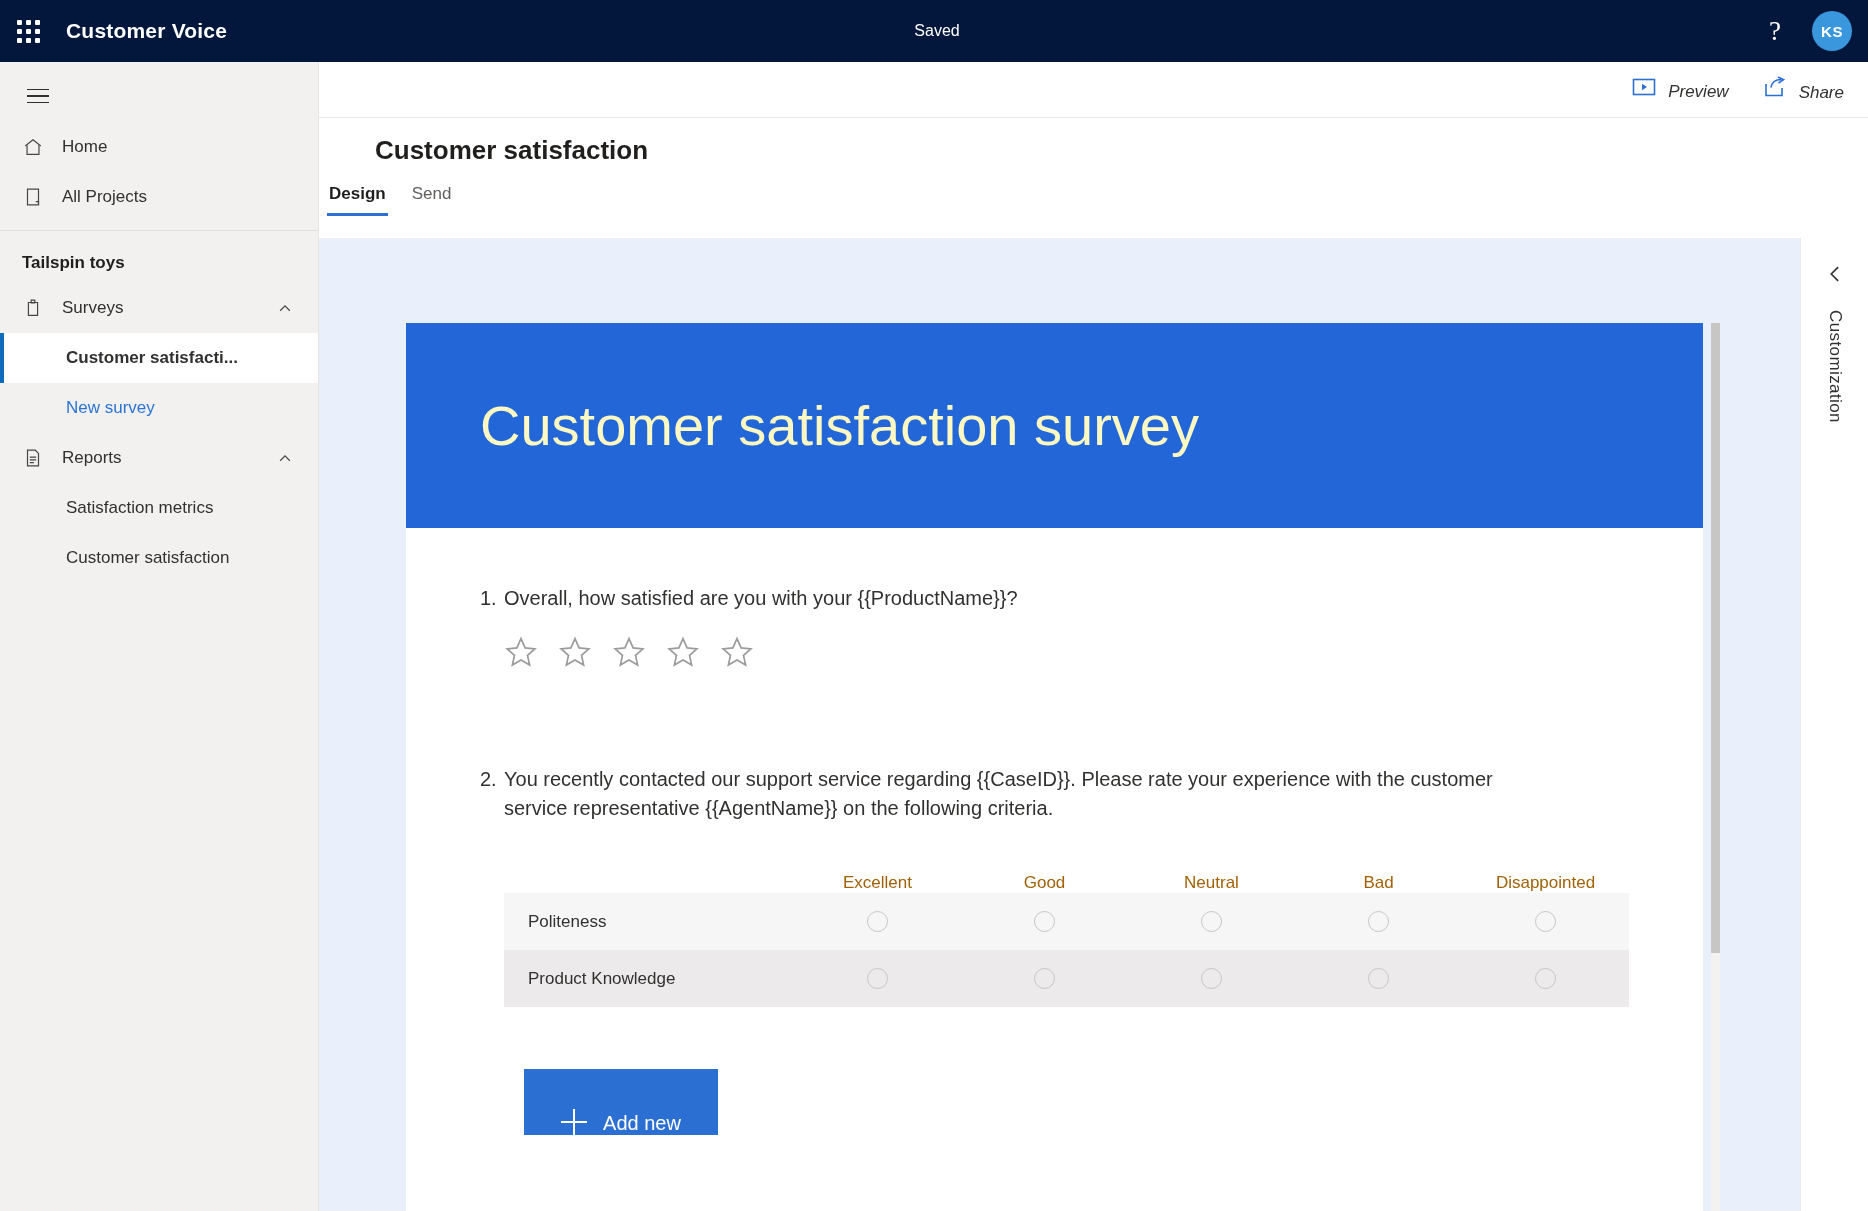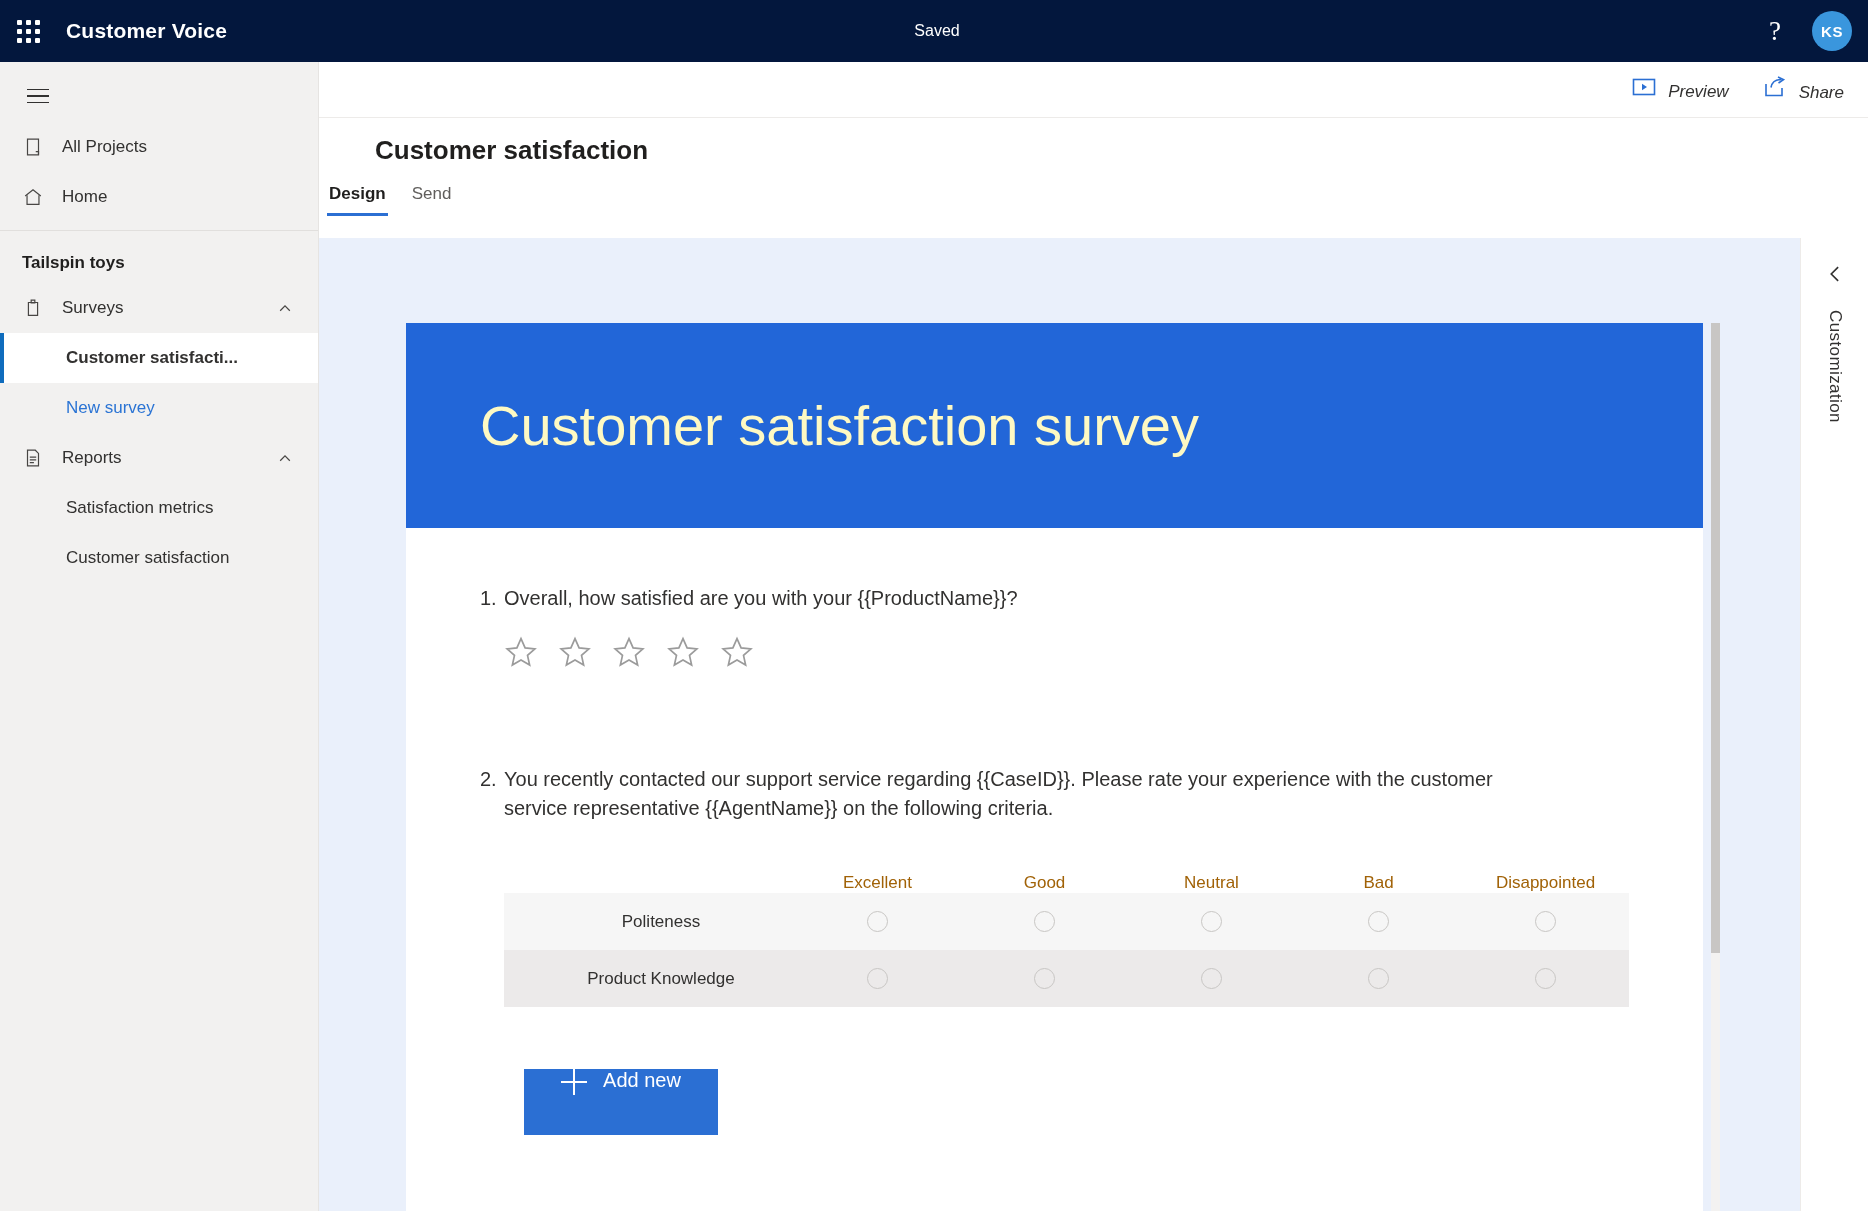--- a/index.html
+++ b/index.html
@@ -193,36 +193,36 @@
     flex: 1; text-align: center;
     font-size: 17px; color: #a16207;
   }
   .matrix-row {
     display: flex; align-items: center; height: 57px;
   }
   .matrix-row.odd { background: #f6f6f6; }
   .matrix-row.even { background: #eceaea; }
   .matrix-row .rowlabel {
     width: 290px; flex: none; padding-left: 24px;
-    font-size: 17px; color: #323130; text-align: center;
+    font-size: 17px; color: #323130;
   }
   .matrix-row .cell {
     flex: 1; display: flex; align-items: center; justify-content: center;
   }
   .radio {
     width: 21px; height: 21px; border-radius: 50%;
     border: 1.4px solid #c8c6c4; background: transparent;
     cursor: pointer;
   }
 
   .add-new {
     margin: 62px 0 0 44px;
     width: 194px; height: 66px;
     background: #2b6fd3; color: #ffffff;
-    display: flex; align-items: flex-start; justify-content: center; gap: 16px;
+    display: flex; align-items: flex-end; justify-content: center; gap: 16px;
     font-size: 20px; cursor: pointer; border: none;
     font-family: "Liberation Sans", sans-serif;
   }
   .plus {
     position: relative; width: 26px; height: 26px; flex: none;
   }
   .plus::before, .plus::after {
     content: ""; position: absolute; background: #ffffff;
   }
   .plus::before { left: 0; top: 12px; width: 26px; height: 2px; }
@@ -284,35 +284,35 @@
 <div class="sidebar">
   <div class="hamburger">
     <i></i>
       <i></i>
       <i></i>
   </div>
 
   <div class="nav-item">
     <span class="nav-icon">
       <svg width="22" height="22" viewBox="0 0 24 24" fill="none" stroke="#484644" stroke-width="1.3">
-        <path d="M6 3.5 L18 3.5 L18 20.5 L6 20.5 Z"></path>
-          <path d="M15 17 L18 17 L18 20.5"></path>
-      </svg>
-    </span>
-    <span class="nav-label">All Projects</span>
+        <path d="M3.5 11 L12 4 L20.5 11"></path>
+          <path d="M5.5 10 L5.5 20 L18.5 20 L18.5 10"></path>
+      </svg>
+    </span>
+    <span class="nav-label">Home</span>
   </div>
 
   <div class="nav-item">
     <span class="nav-icon">
       <svg width="22" height="22" viewBox="0 0 24 24" fill="none" stroke="#484644" stroke-width="1.3">
-        <path d="M3.5 11 L12 4 L20.5 11"></path>
-          <path d="M5.5 10 L5.5 20 L18.5 20 L18.5 10"></path>
-      </svg>
-    </span>
-    <span class="nav-label">Home</span>
+        <path d="M6 3.5 L18 3.5 L18 20.5 L6 20.5 Z"></path>
+          <path d="M15 17 L18 17 L18 20.5"></path>
+      </svg>
+    </span>
+    <span class="nav-label">All Projects</span>
   </div>
 
   <div class="nav-divider"></div>
 
   <div class="group-title">Tailspin toys</div>
 
   <div class="nav-item">
     <span class="nav-icon">
       <svg width="22" height="22" viewBox="0 0 24 24" fill="none" stroke="#484644" stroke-width="1.3">
         <path d="M7 6 L7 20 L17 20 L17 6 Z"></path>

